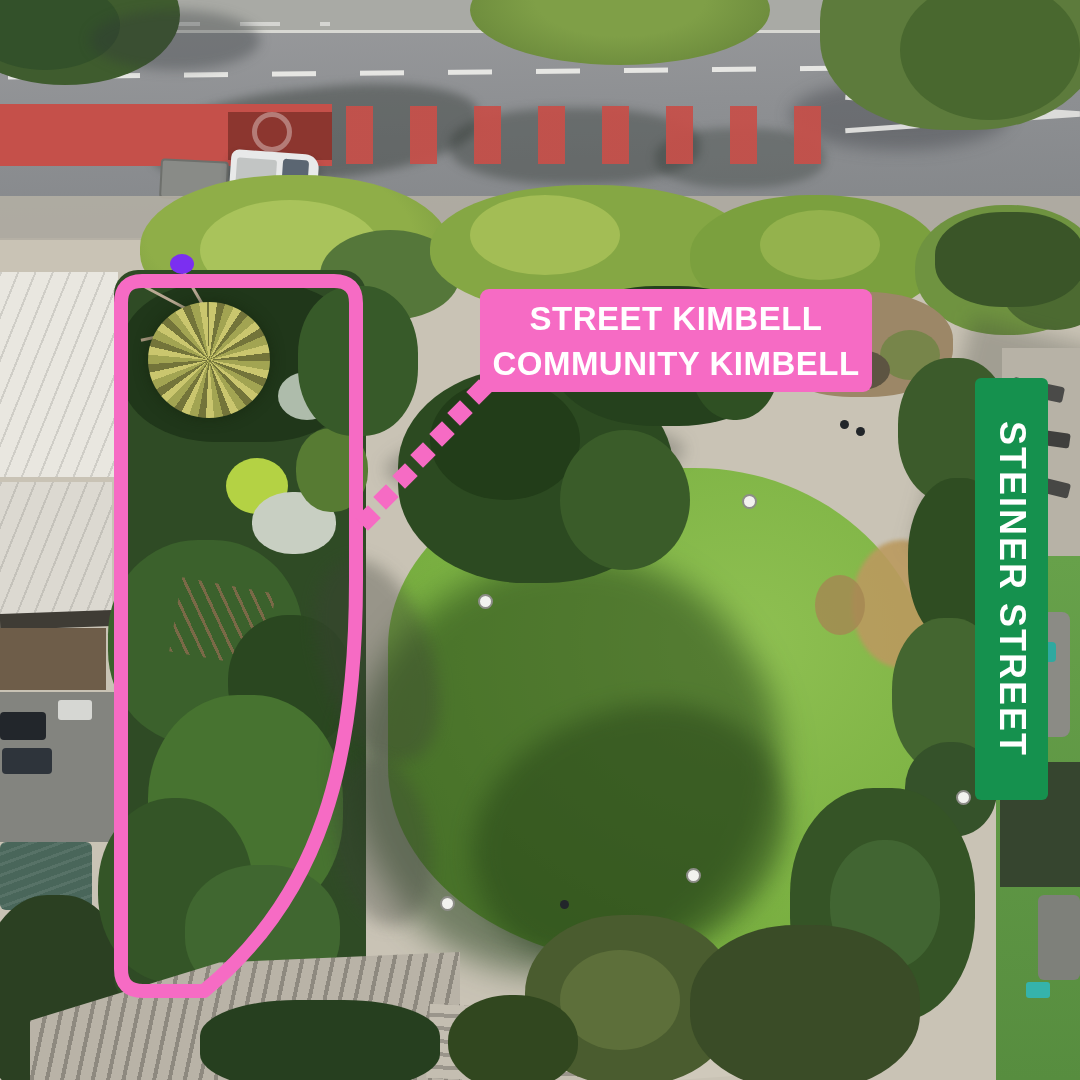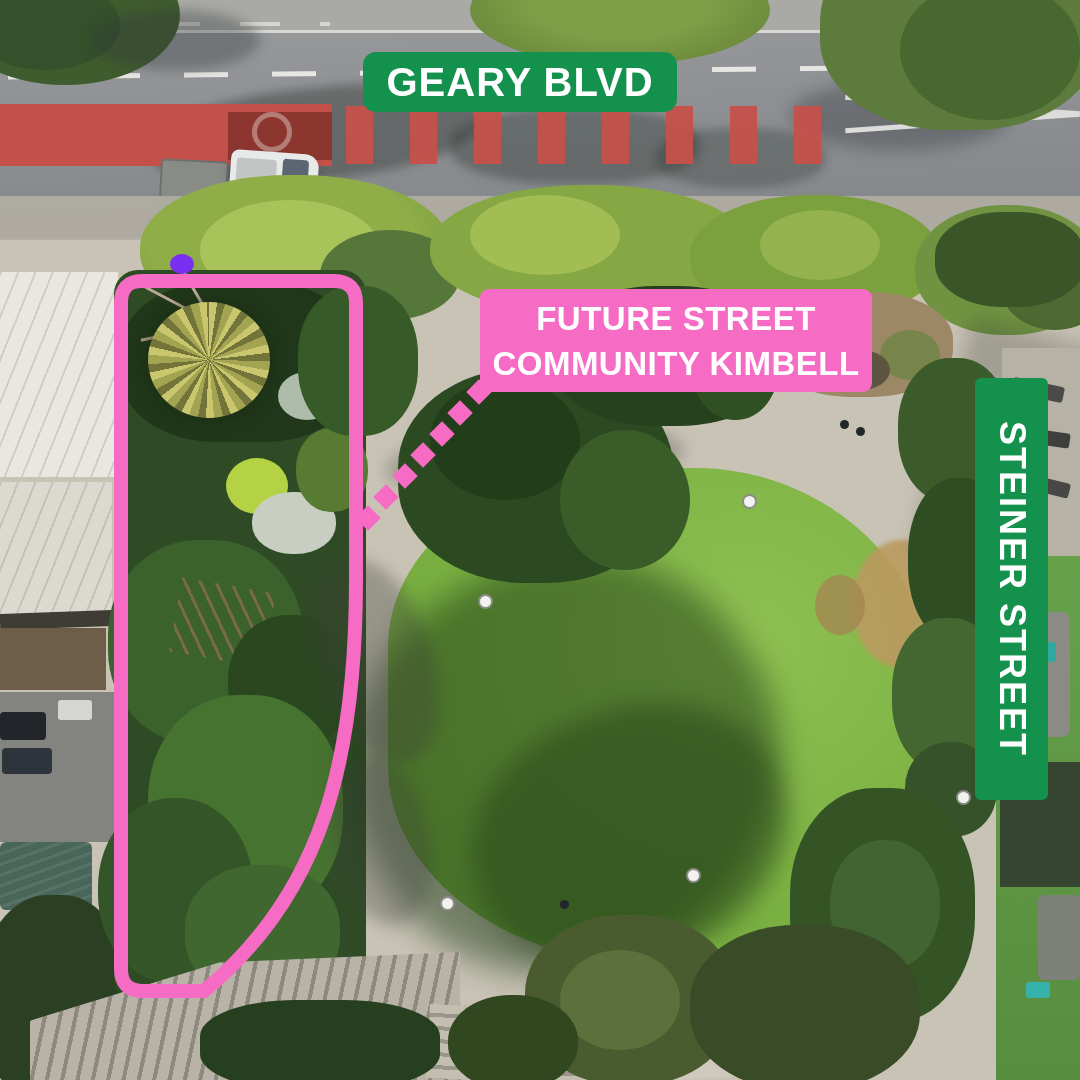--- a/index.html
+++ b/index.html
@@ -275,22 +275,21 @@
       <rect class="diamond" x="-9" y="-9" width="18" height="18" transform="translate(386 497) rotate(45)"></rect>
       <rect class="diamond" x="-9" y="-9" width="18" height="18" transform="translate(405 476) rotate(45)"></rect>
       <rect class="diamond" x="-9" y="-9" width="18" height="18" transform="translate(423 455) rotate(45)"></rect>
       <rect class="diamond" x="-9" y="-9" width="18" height="18" transform="translate(442 434) rotate(45)"></rect>
       <rect class="diamond" x="-9" y="-9" width="18" height="18" transform="translate(460 413) rotate(45)"></rect>
       <rect class="diamond" x="-9" y="-9" width="18" height="18" transform="translate(479 392) rotate(45)"></rect>
     </g>
     <ellipse class="purple" cx="182" cy="264" rx="12" ry="10"></ellipse>
   </svg>
 
-  <div class="label geary">GEARY BLVD</div>
 
   <div class="label kimbell">
-    <span>FUTURE STREET</span>
+    <span>STREET KIMBELL</span>
     <span>COMMUNITY KIMBELL</span>
   </div>
 
   <div class="label steiner">STEINER STREET</div>
 
 </div>
 
 </body></html>

